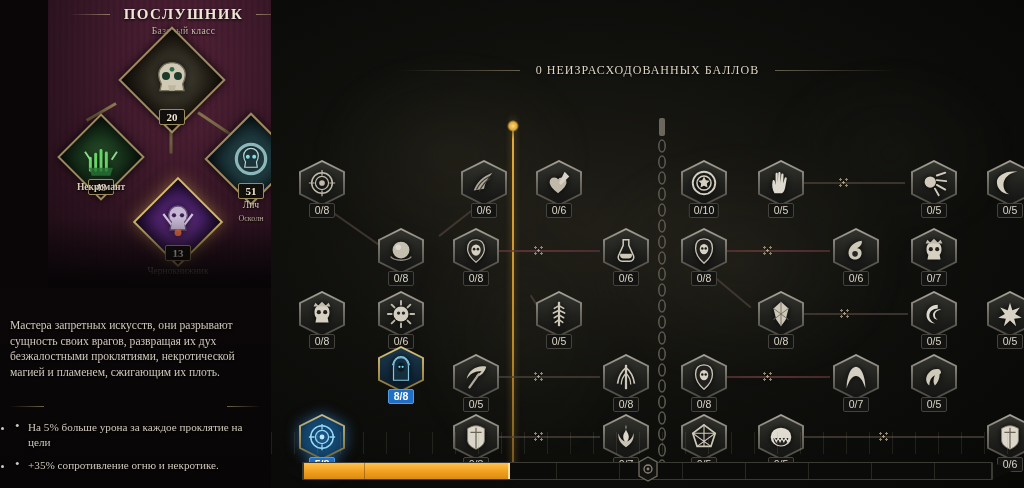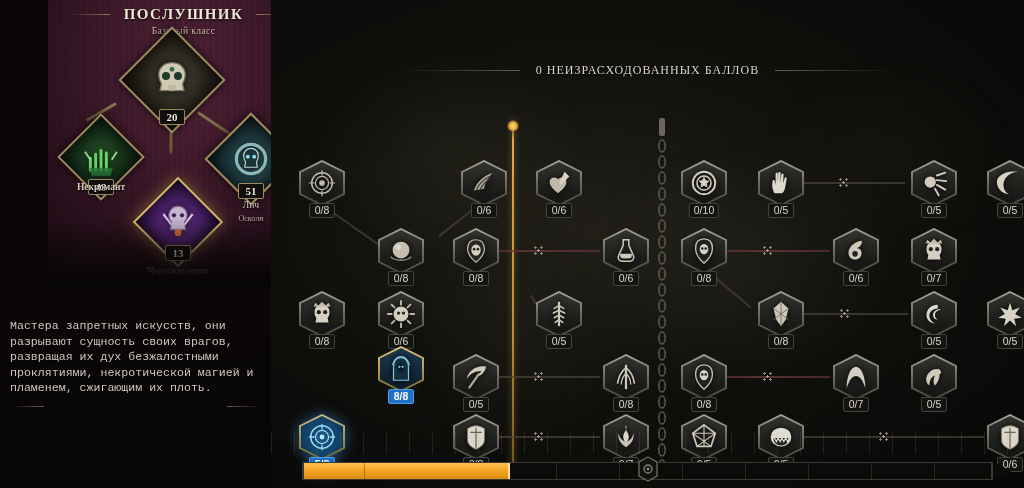--- a/index.html
+++ b/index.html
@@ -92,21 +92,21 @@
   #cls-warlock .dia {
     background: radial-gradient(circle at 50% 50%, #7b3ba0 0%, #461f63 55%, #200c30 100%);
     border-color: #d3b96a;
     box-shadow: 0 0 16px rgba(190,150,70,.55), inset 0 0 14px rgba(0,0,0,.6);
   }
   #cls-warlock .cname { top: 76px; }
   .cls-link { position:absolute; background:linear-gradient(90deg,#8c7a52,#5e5236); height:3px; }
 
   .side-desc {
     position: absolute; left: 10px; top: 318px; width: 255px;
-    font-size: 11.6px; line-height: 15.5px; color: #cfc8bc; text-shadow: 0 1px 2px #000; font-family: Liberation Mono, monospace;
+    font-size: 11.6px; line-height: 15.5px; color: #cfc8bc; text-shadow: 0 1px 2px #000;
   }
   .side-bonus-head {
     position: absolute; left: 0; top: 400px; width: 271px; text-align: center;
     font-size: 12.4px; letter-spacing: .8px; color: #e7dfce; text-shadow: 0 1px 2px #000;
   }
   .bonus-rule { position:absolute; top:406px; height:1px; width:34px;
     background:linear-gradient(90deg,rgba(190,170,130,0),rgba(190,170,130,.55)); }
   .bonus-rule.l{ left:10px; } .bonus-rule.r{ right:10px; transform:scaleX(-1); }
   .bonus-list { position: absolute; left: 14px; top: 420px; width: 250px; }
   .bonus-item {
@@ -370,20 +370,24 @@
         </div>
         <div class="lvl">13</div>
         <div class="cname">Чернокнижник</div>
       </div>
     </div>
 
     <div id="sidebar-bottom"></div>
     <p class="side-desc">Мастера запретных искусств, они разрывают сущность своих врагов, развращая их дух безжалостными проклятиями, некротической магией и пламенем, сжигающим их плоть.</p>
     <div class="bonus-rule l"></div>
     <div class="bonus-rule r"></div>
+    <ul class="bonus-list">
+      <li class="bonus-item">На 5% больше урона за каждое проклятие на цели</li>
+      <li class="bonus-item">+35% сопротивление огню и некротике.</li>
+    </ul>
   </aside>
 
   <section id="main">
     <div id="main-bg-art"></div>
 
 
     <div id="points-row">
       <div class="pt-rule l"></div>
       <div id="points-text">0 НЕИЗРАСХОДОВАННЫХ БАЛЛОВ</div>
       <div class="pt-rule r"></div>

